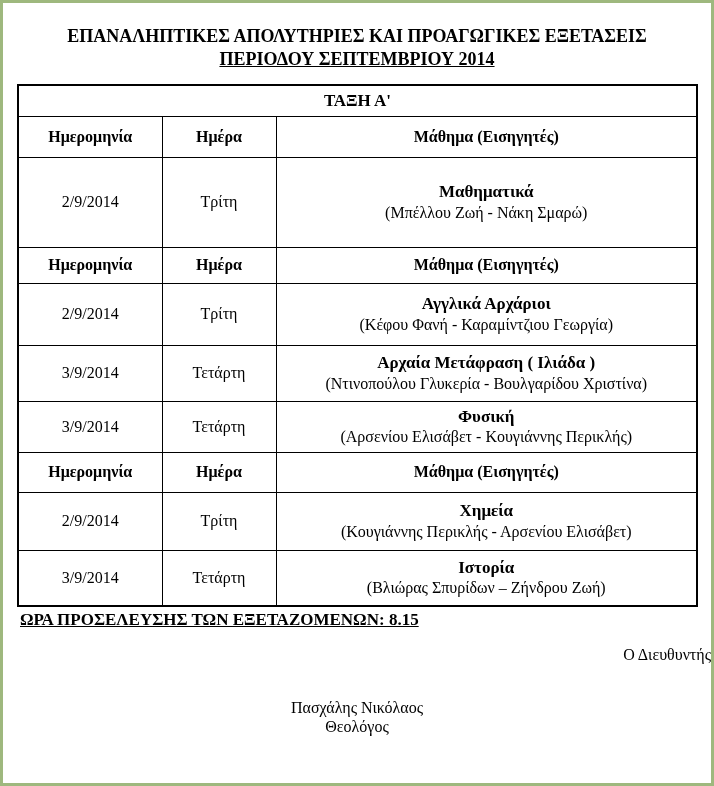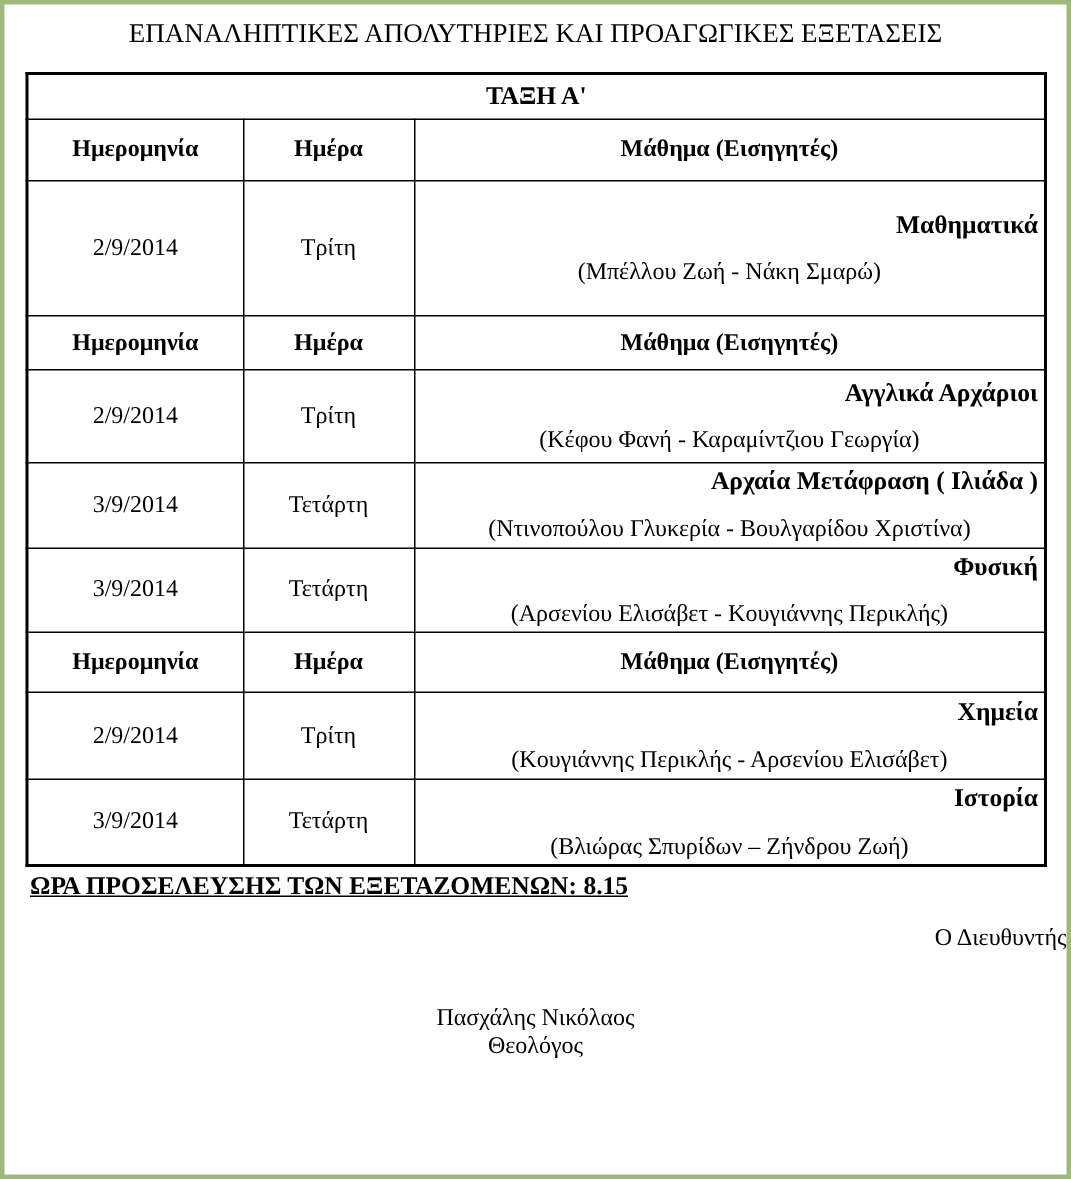--- a/index.html
+++ b/index.html
@@ -7,23 +7,23 @@
     width: 714px;
     height: 786px;
     box-sizing: border-box;
     background: #ffffff;
     border: 3px solid #9eb87e;
     overflow: hidden;
     font-family: "Liberation Serif", serif;
     color: #000;
   }
   .title-block {
-    margin-top: 8px;
+    margin-top: 22px;
     text-align: center;
-    font-weight: normal;
+    font-weight: bold;
     font-size: 18px;
     line-height: 1.25;
   }
   .title-line2 { text-decoration: underline; }
 
   table.schedule {
     border-collapse: collapse;
     table-layout: fixed;
     width: 679px;
     margin: 14px 0 0 14px;
@@ -33,38 +33,39 @@
     border: 1px solid #000;
     text-align: center;
     vertical-align: middle;
     padding: 2px 4px;
     font-size: 16px;
     overflow: hidden;
   }
   td.section-cell { font-size: 16px; }
   td.section-cell.bold { font-weight: bold; font-size: 17px; }
   td.col-header { font-weight: bold; font-size: 17px; }
-  .subject-name { font-weight: bold; font-size: 17px; line-height: 1.2; text-align: right; }
-  .examiner-names { font-size: 16px; line-height: 1.2; margin-top: 12px; }
+  .subject-name { font-weight: bold; font-size: 17px; line-height: 1.2; }
+  .examiner-names { font-size: 16px; line-height: 1.2; }
 
   .arrival-note {
     margin: 3px 0 0 17px;
     font-weight: bold;
     font-size: 17px;
     text-decoration: underline;
   }
   .sig-title { text-align: right; margin-top: 16px; font-size: 16px; }
   .sig-name  { text-align: center; margin-top: 34px; font-size: 16px; line-height: 1.2; }
   .sig-role  { text-align: center; font-size: 16px; line-height: 1.2; }
 </style>
 </head>
 <body style="border-color: rgb(158, 184, 126); background: rgb(255, 255, 255);">
 
 <div class="title-block">
   <div>ΕΠΑΝΑΛΗΠΤΙΚΕΣ ΑΠΟΛΥΤΗΡΙΕΣ ΚΑΙ ΠΡΟΑΓΩΓΙΚΕΣ ΕΞΕΤΑΣΕΙΣ</div>
+  <div class="title-line2">ΠΕΡΙΟΔΟΥ ΣΕΠΤΕΜΒΡΙΟΥ 2014</div>
 </div>
 
 <table class="schedule">
   <colgroup>
     <col style="width:144px">
     <col style="width:114px">
     <col style="width:421px">
   </colgroup>
   <tbody id="table-body">
       <tr style="height: 31px;">

